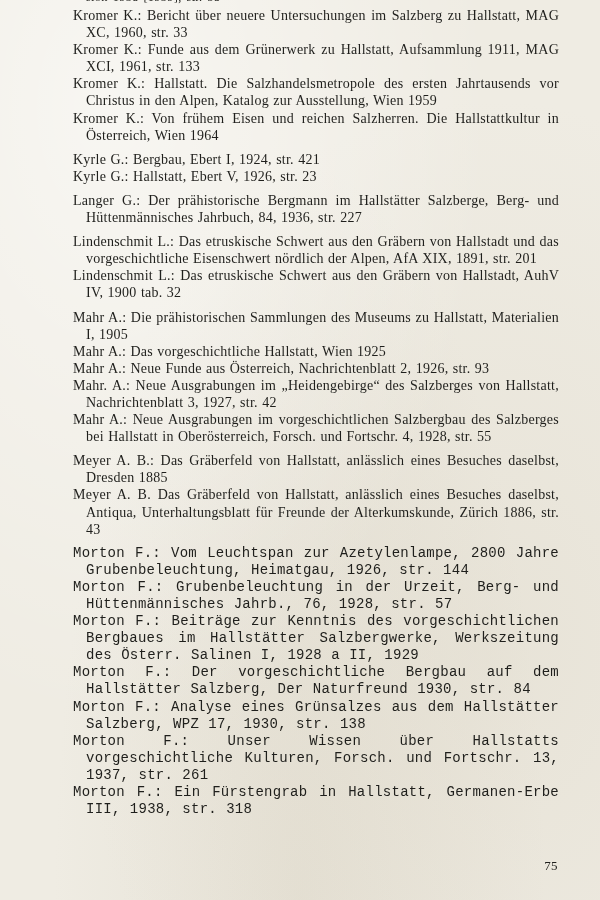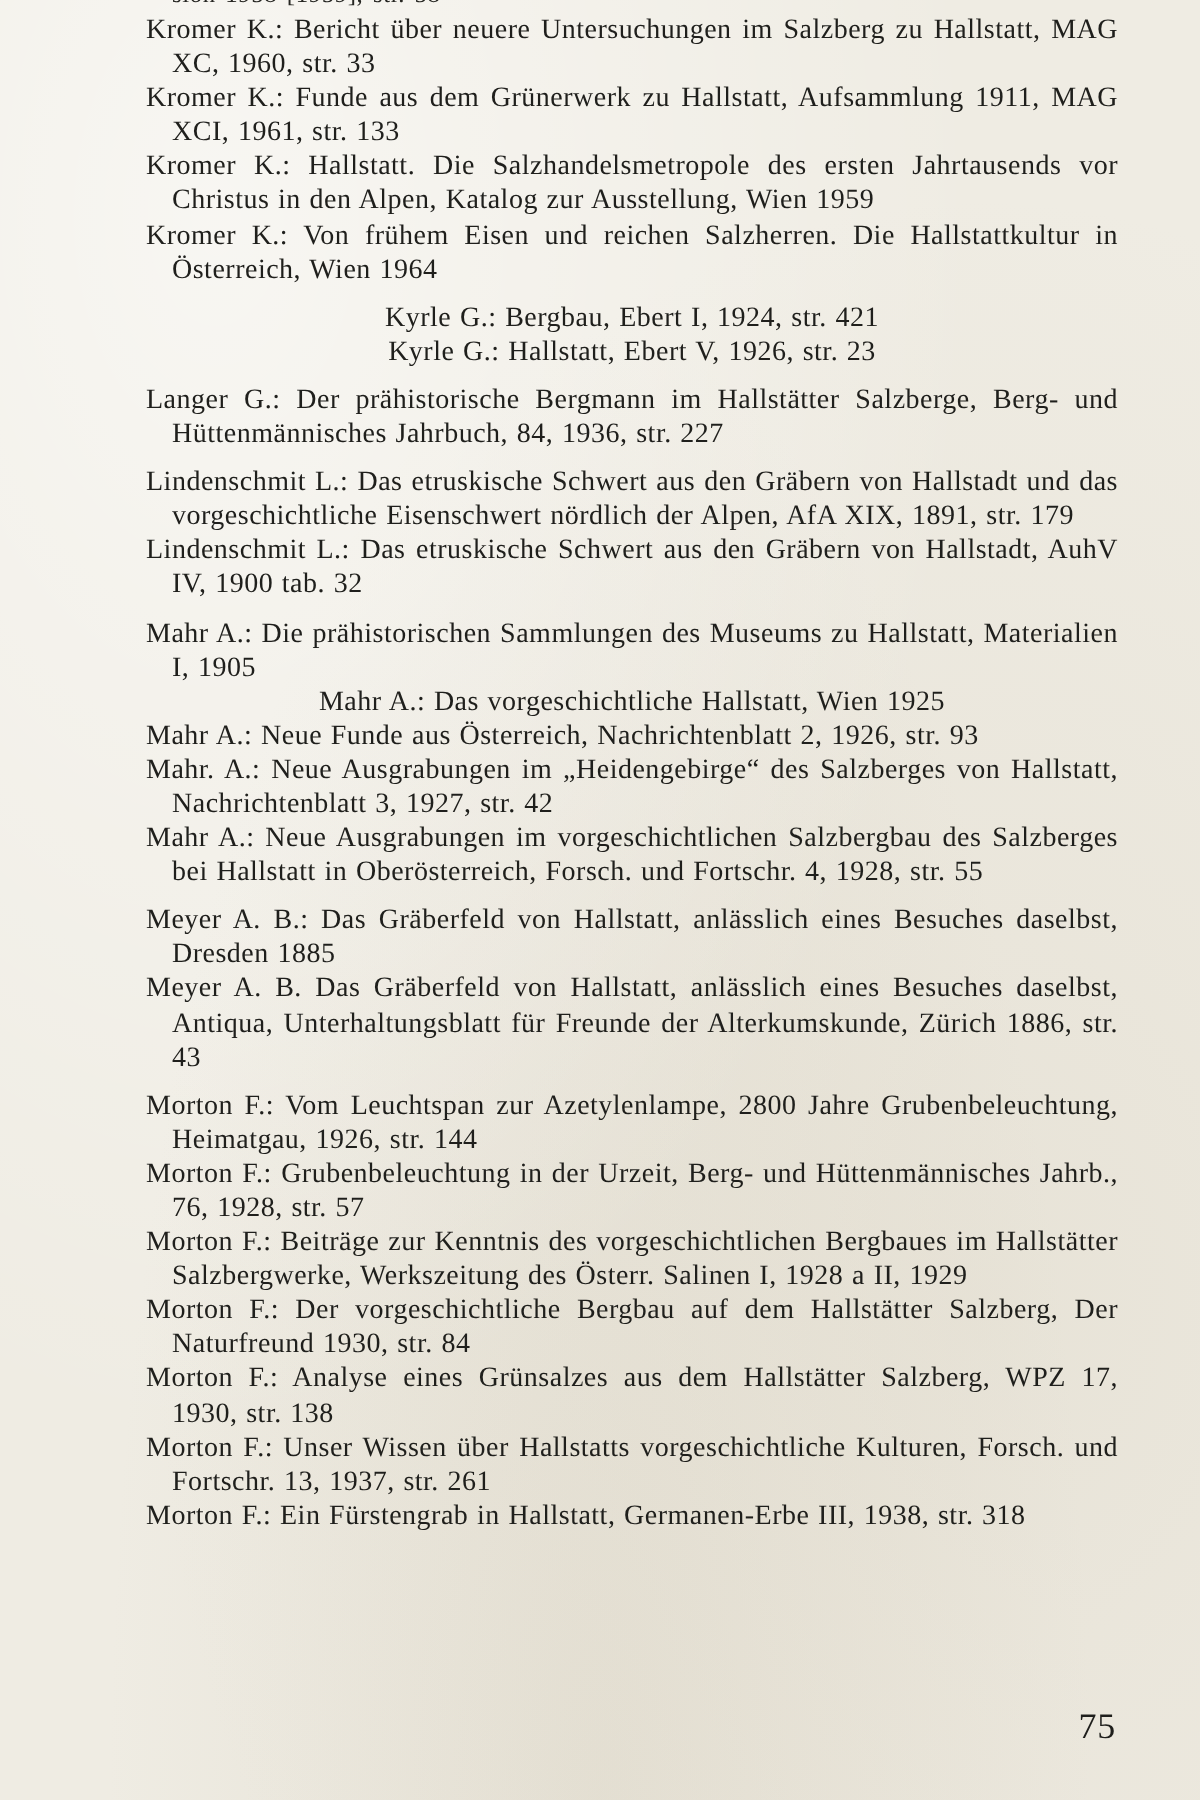--- a/index.html
+++ b/index.html
@@ -56,44 +56,45 @@
     letter-spacing: 0.3px;
     word-spacing: 1.4px;
     color: #262622;
   }
 
   .entry-group {
     margin-bottom: 7px;
   }
   .entry-group:last-of-type {
     margin-bottom: 0;
+    font-family: Liberation Mono, monospace;
   }
 
   .entry {
     font-size: 14px;
     line-height: 17.1px;
     text-align: justify;
     text-justify: inter-word;
     padding-left: 13px;
     text-indent: -13px;
     letter-spacing: 0.25px;
     word-spacing: 0.6px;
     margin: 0;
     color: #1f1f1c;
     -webkit-font-smoothing: none;
   }
   .entry.no-justify {
-    text-align: center;
+    text-align: left;
   }
 
   .page-number {
     position: absolute;
     right: 42px;
     bottom: 26px;
-    font-size: 18px;
+    font-size: 13px;
     letter-spacing: 0.4px;
     color: #1f1f1c;
   }
 </style>
 </head>
 <body>
 
 <div class="paper-texture"></div>
 
 <div class="page">
@@ -112,21 +113,21 @@
           <p class="entry">Kromer K.: Von frühem Eisen und reichen Salzherren. Die Hallstattkultur in Österreich, Wien 1964</p>
         </div>
         <div class="entry-group">
           <p class="entry no-justify">Kyrle G.: Bergbau, Ebert I, 1924, str. 421</p>
           <p class="entry no-justify">Kyrle G.: Hallstatt, Ebert V, 1926, str. 23</p>
         </div>
         <div class="entry-group">
           <p class="entry">Langer G.: Der prähistorische Bergmann im Hallstätter Salzberge, Berg- und Hüttenmännisches Jahrbuch, 84, 1936, str. 227</p>
         </div>
         <div class="entry-group">
-          <p class="entry">Lindenschmit L.: Das etruskische Schwert aus den Gräbern von Hallstadt und das vorgeschichtliche Eisenschwert nördlich der Alpen, AfA XIX, 1891, str. 179</p>
+          <p class="entry">Lindenschmit L.: Das etruskische Schwert aus den Gräbern von Hallstadt und das vorgeschichtliche Eisenschwert nördlich der Alpen, AfA XIX, 1891, str. 201</p>
           <p class="entry">Lindenschmit L.: Das etruskische Schwert aus den Gräbern von Hallstadt, AuhV IV, 1900 tab. 32</p>
         </div>
         <div class="entry-group">
           <p class="entry">Mahr A.: Die prähistorischen Sammlungen des Museums zu Hallstatt, Materialien I, 1905</p>
           <p class="entry no-justify">Mahr A.: Das vorgeschichtliche Hallstatt, Wien 1925</p>
           <p class="entry">Mahr A.: Neue Funde aus Österreich, Nachrichtenblatt 2, 1926, str. 93</p>
           <p class="entry">Mahr. A.: Neue Ausgrabungen im „Heidengebirge“ des Salzberges von Hallstatt, Nachrichtenblatt 3, 1927, str. 42</p>
           <p class="entry">Mahr A.: Neue Ausgrabungen im vorgeschichtlichen Salzbergbau des Salzberges bei Hallstatt in Oberösterreich, Forsch. und Fortschr. 4, 1928, str. 55</p>
         </div>
         <div class="entry-group">

